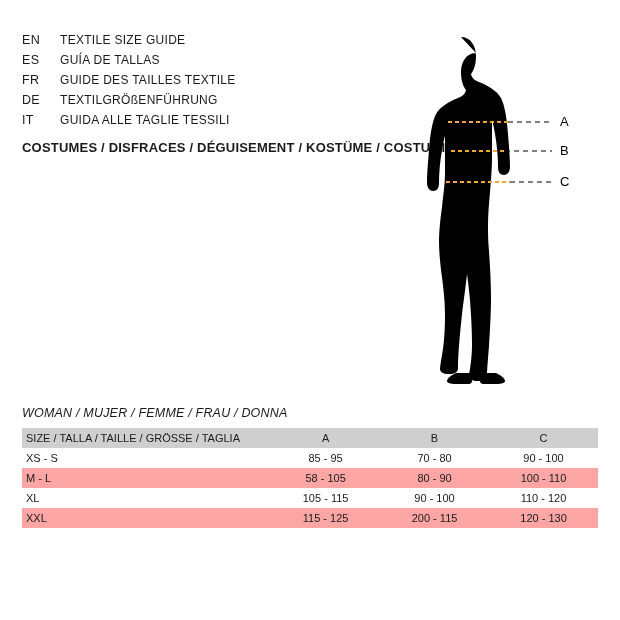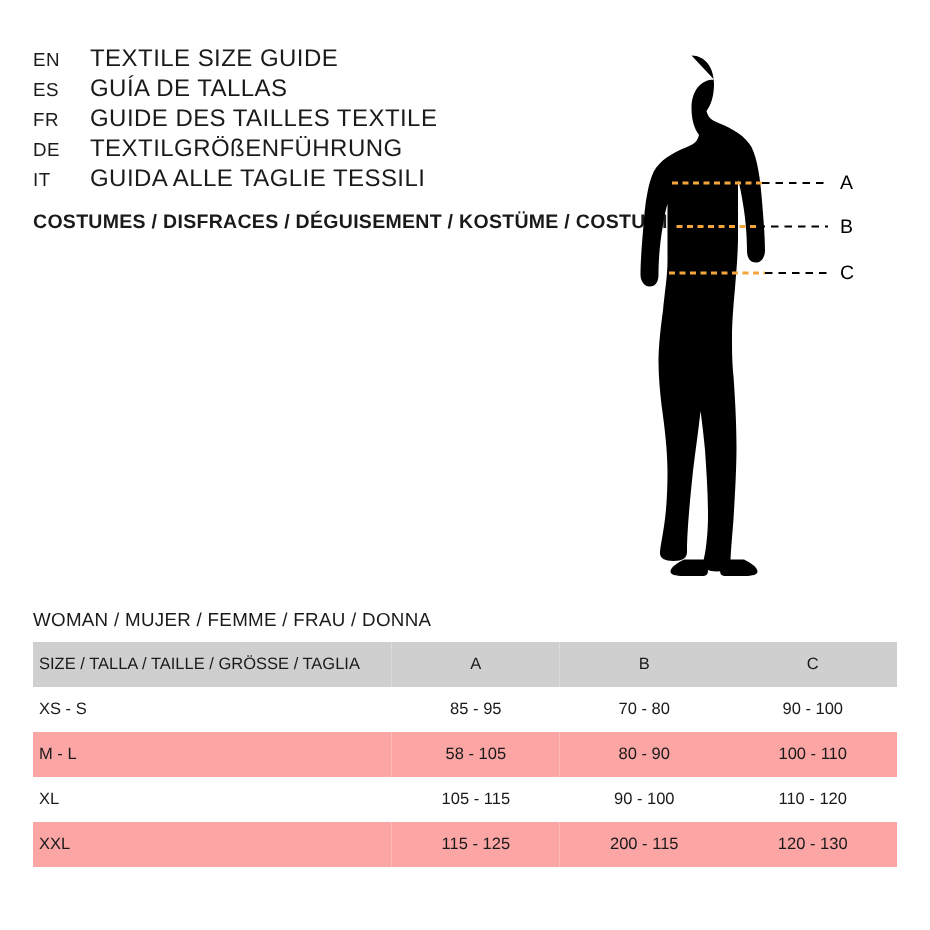--- a/index.html
+++ b/index.html
@@ -34,21 +34,21 @@
     height: 20px;
     font-size: 12.5px;
     letter-spacing: 0.3px;
   }
   .lang-code {
     width: 38px;
     flex: 0 0 38px;
     font-size: 12.5px;
   }
   .lang-text {
-    font-size: 16px;
+    font-size: 12px;
   }
 
   .costumes-line {
     position: absolute;
     left: 22px;
     top: 140px;
     font-size: 13px;
     font-weight: bold;
     letter-spacing: 0.2px;
   }
@@ -65,32 +65,33 @@
     display: block;
   }
 
   
   .table-title {
     position: absolute;
     left: 22px;
     top: 406px;
     font-size: 12.5px;
     letter-spacing: 0.2px;
+    font-style: italic;
   }
 
   .size-table {
     position: absolute;
     left: 22px;
     top: 428px;
     width: 576px;
     border-collapse: collapse;
     font-size: 11px;
   }
   .size-table td {
-    padding: 7px;
+    padding: 2px;
     height: 16px;
     line-height: 16px;
     vertical-align: middle;
   }
   .size-table tr.header-row {
     background: #cfcfcf;
   }
   .size-table tr.alt-row {
     background: #fca5a5;
   }

